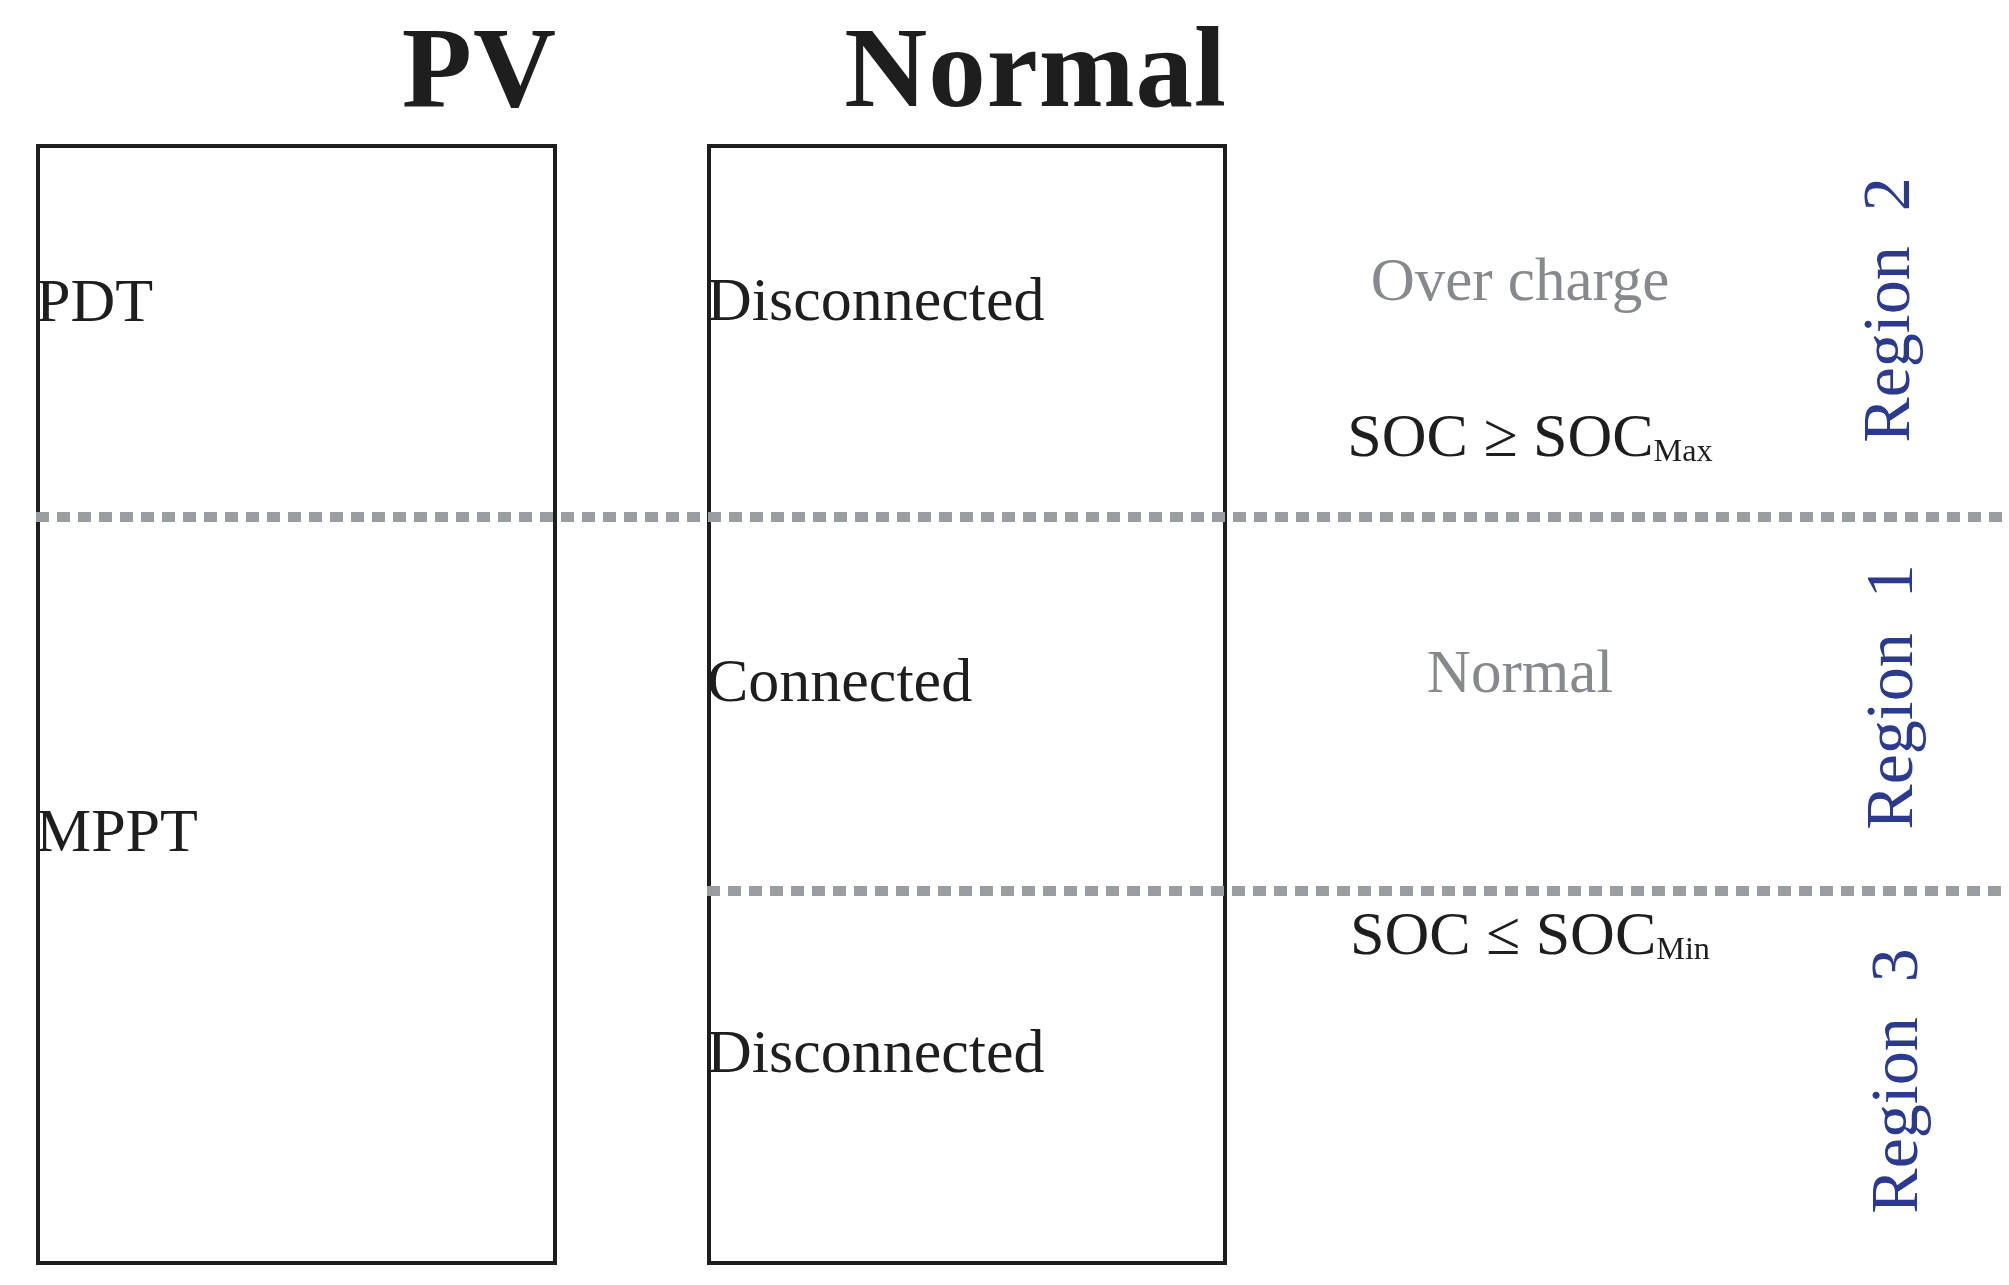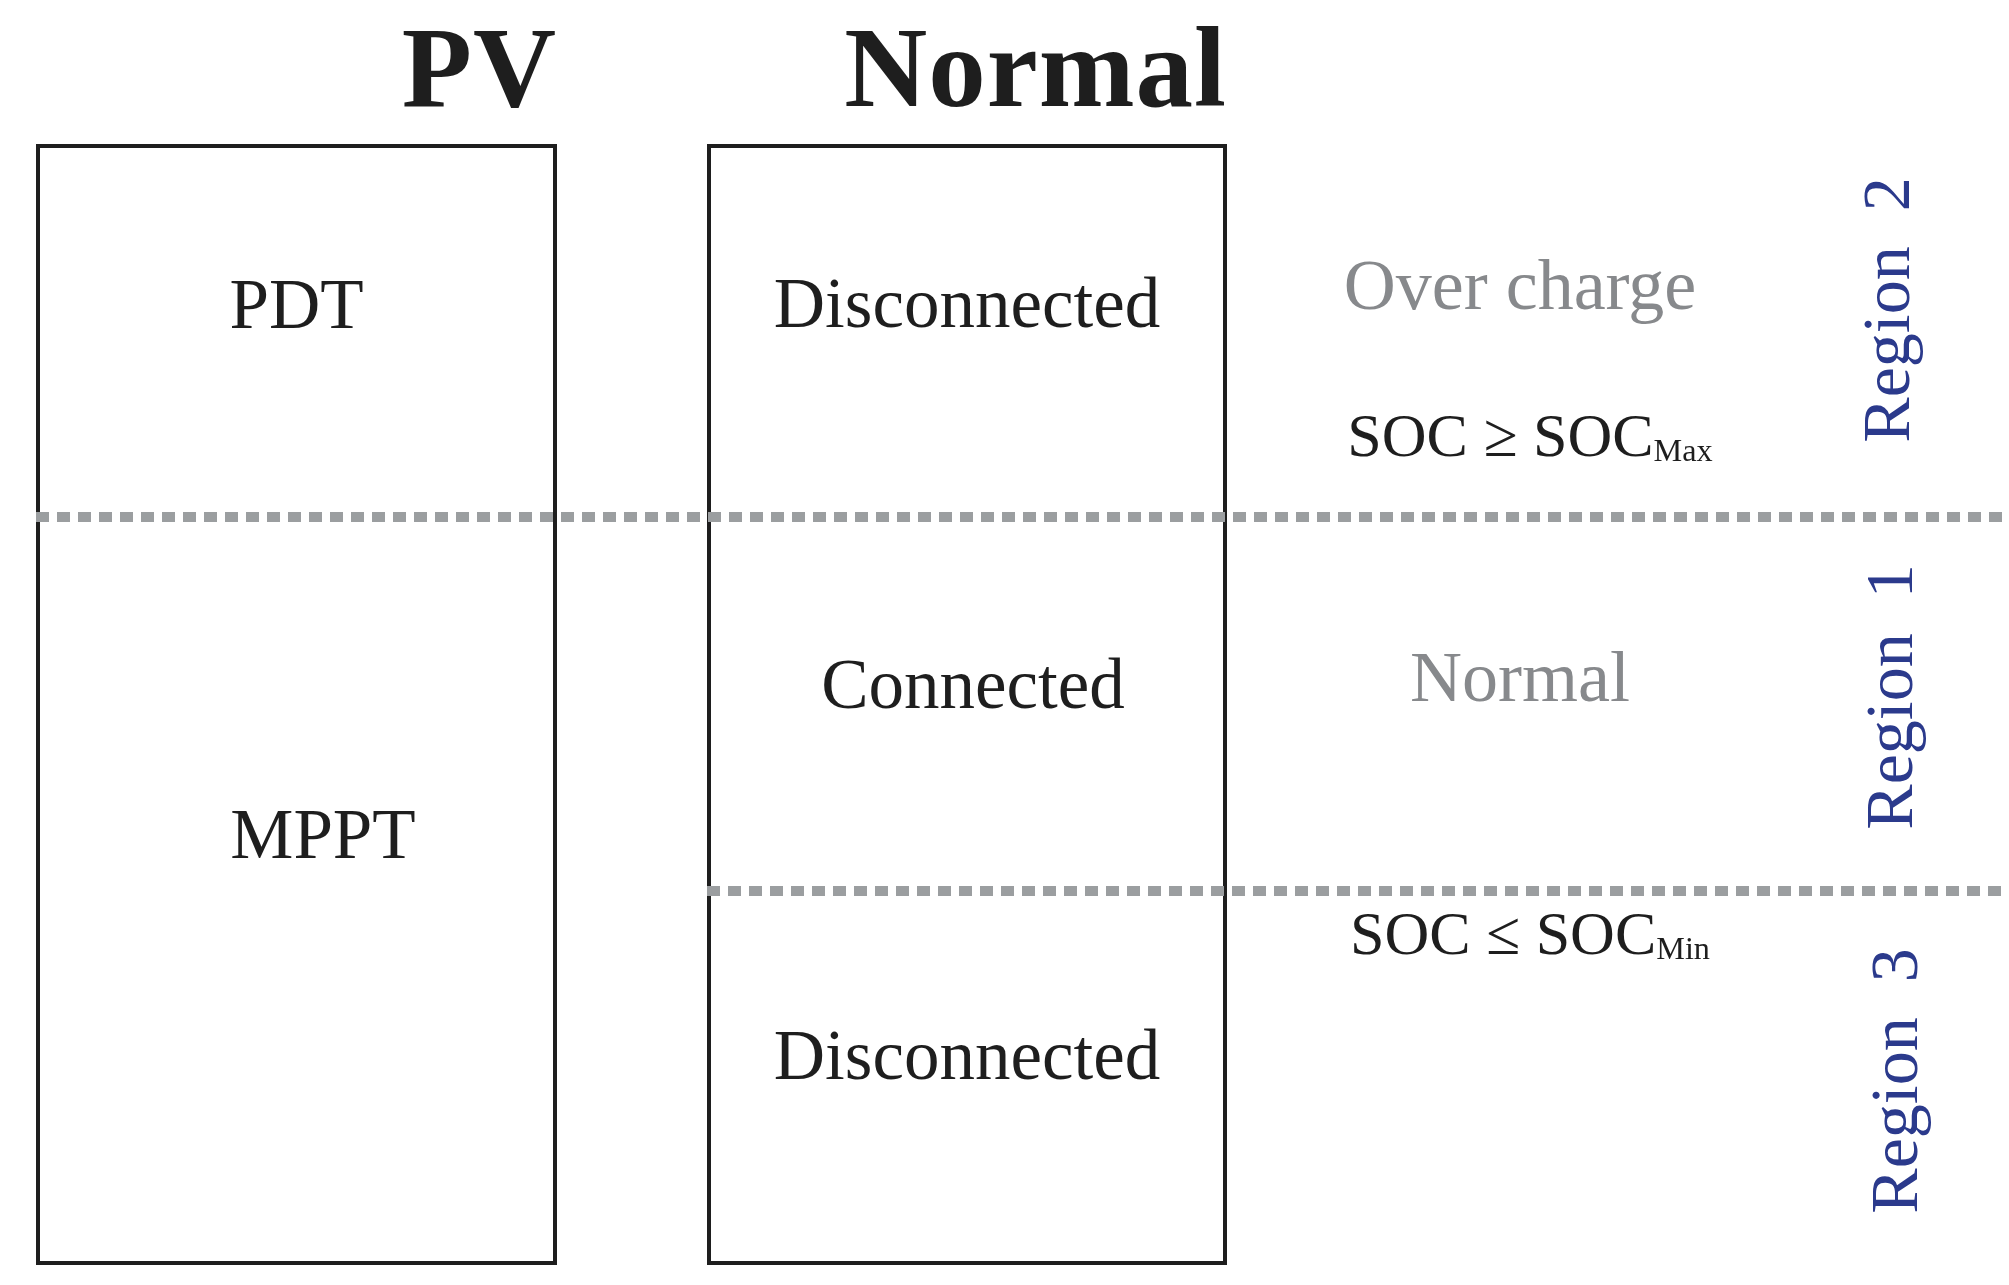--- a/index.html
+++ b/index.html
@@ -21,25 +21,25 @@
   .col-title{
     font-size:115px;line-height:1;font-weight:bold;
     text-align:right;letter-spacing:1px;
   }
   .state-box{
     border:4px solid var(--ink,#1e1e1e);
     background:transparent;
     box-sizing:border-box;
   }
   .cell-label{
-    font-size:71px;line-height:1;
-    text-align:center;white-space:nowrap;
+    font-size:62px;line-height:1;
+    text-align:left;white-space:nowrap;
   }
   .mode-label{
-    font-size:72px;line-height:1;
+    font-size:61px;line-height:1;
     text-align:center;white-space:nowrap;
     color:var(--muted-gray,#87898c);
   }
   .condition{
     font-size:62px;line-height:1;
     text-align:center;white-space:nowrap;
     color:var(--ink,#1e1e1e);
   }
   .condition .sub{
     font-size:0.52em;

